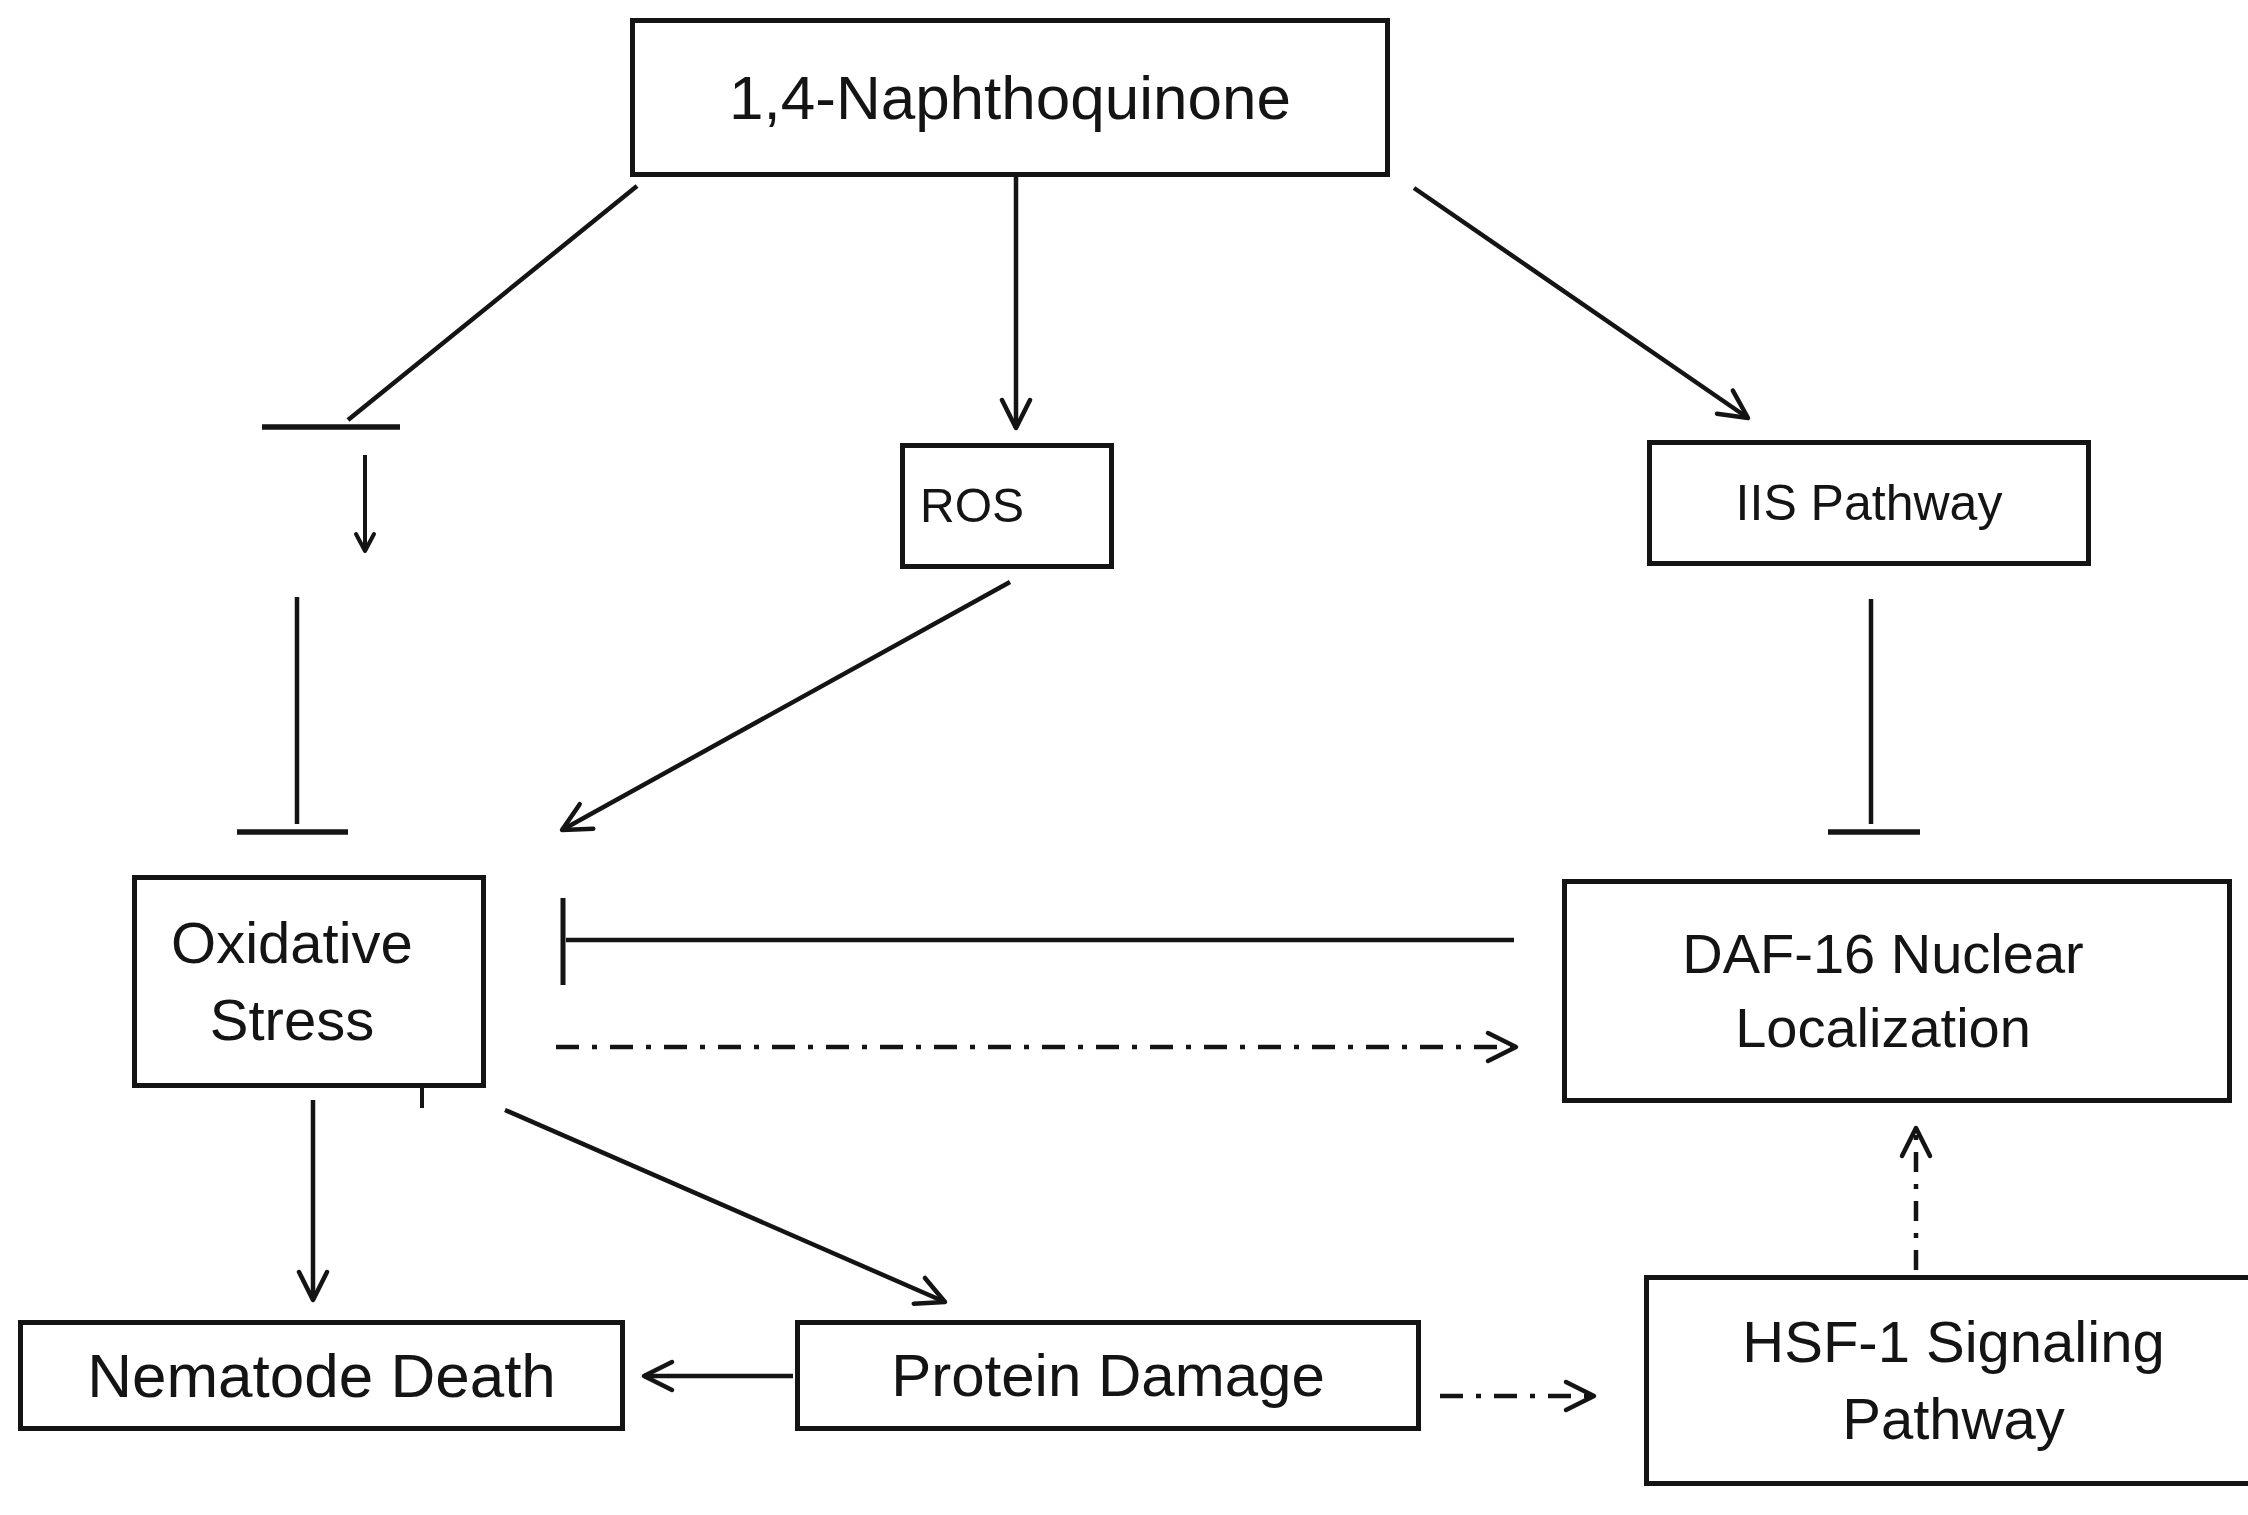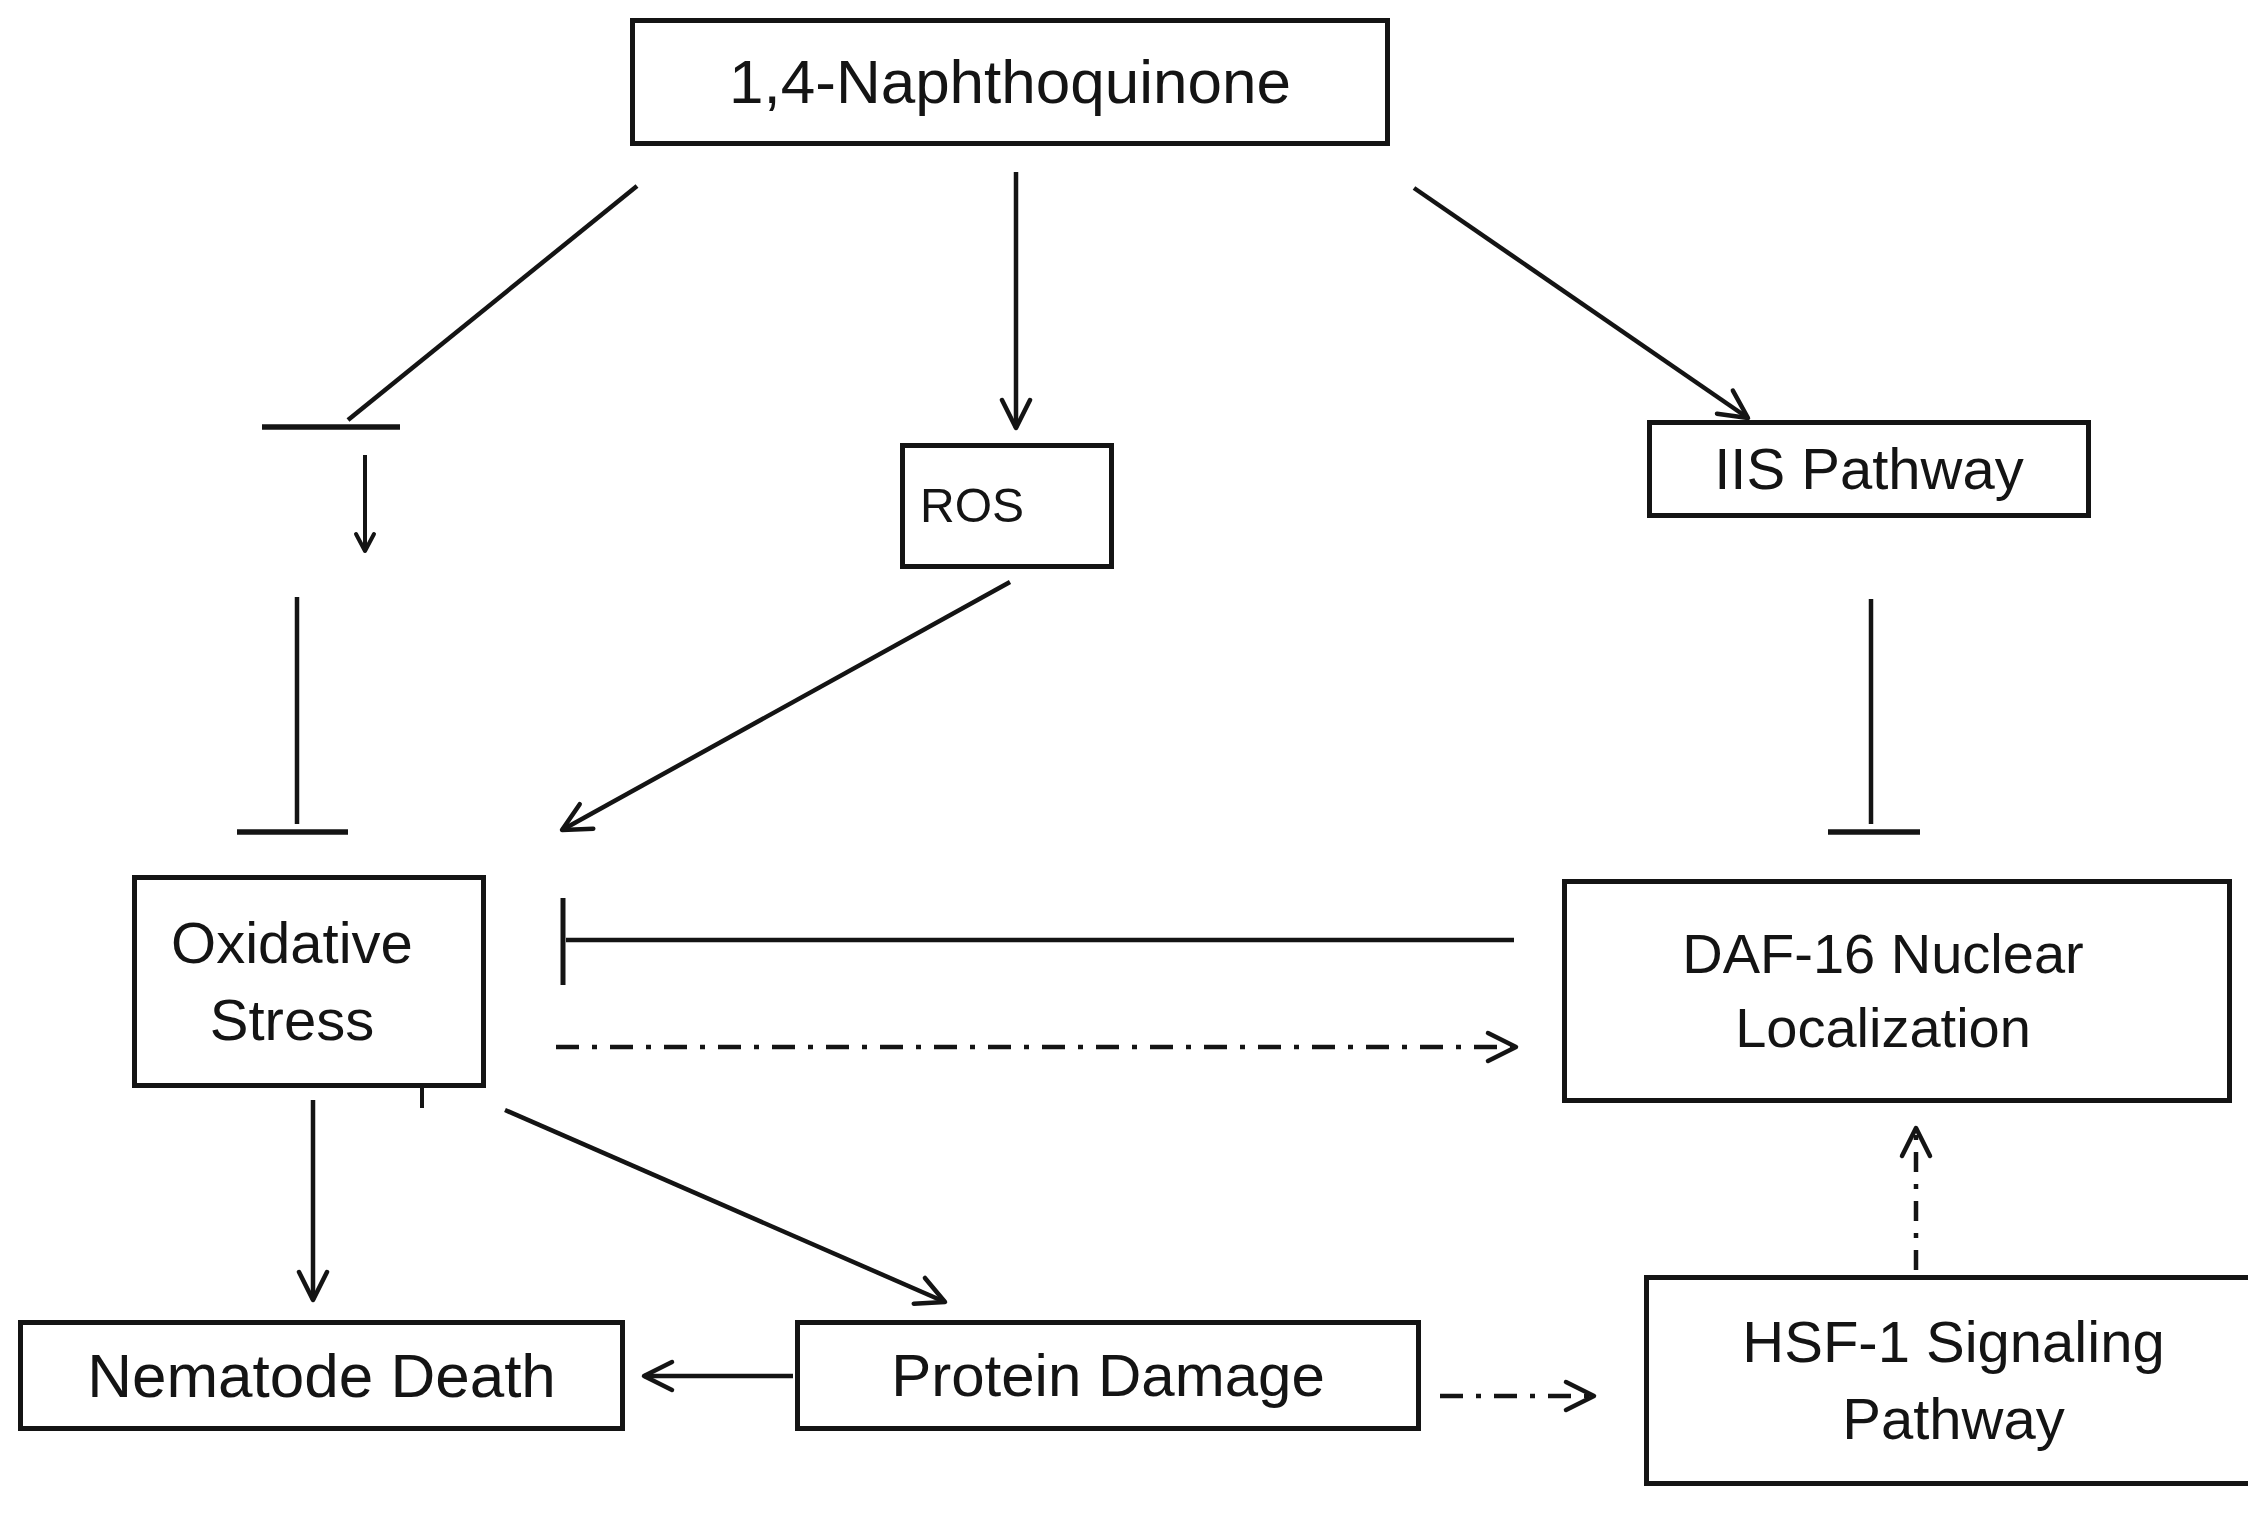--- a/index.html
+++ b/index.html
@@ -22,24 +22,24 @@
     background:#ffffff;
     display:flex;
     flex-direction:column;
     align-items:center;
     justify-content:center;
     text-align:center;
     line-height:1.32;
     white-space:nowrap;
   }
   .node span{display:block;}
-  #node-naphthoquinone{left:630px;top:18px;width:760px;height:128px;font-size:62px;}
+  #node-naphthoquinone{left:630px;top:18px;width:760px;height:159px;font-size:62px;}
   #node-sod{left:190px;top:437px;width:208px;height:131px;font-size:60px;padding-right:78px;}
   #node-ros{left:900px;top:443px;width:214px;height:126px;font-size:48px;padding-right:70px;}
-  #node-iis{left:1647px;top:420px;width:444px;height:98px;font-size:58px;}
+  #node-iis{left:1647px;top:440px;width:444px;height:126px;font-size:50px;}
   #node-oxidative-stress{left:132px;top:875px;width:354px;height:213px;font-size:58px;padding-right:34px;}
   #node-daf16{left:1562px;top:879px;width:670px;height:224px;font-size:56px;padding-right:28px;}
   #node-nematode-death{left:18px;top:1320px;width:607px;height:111px;font-size:62px;}
   #node-protein-damage{left:795px;top:1320px;width:626px;height:111px;font-size:60px;}
   #node-hsf1{left:1607px;top:1275px;width:619px;height:211px;font-size:58px;margin-left:37px;}
 </style>
 </head>
 <body>
 
 <div class="canvas">

